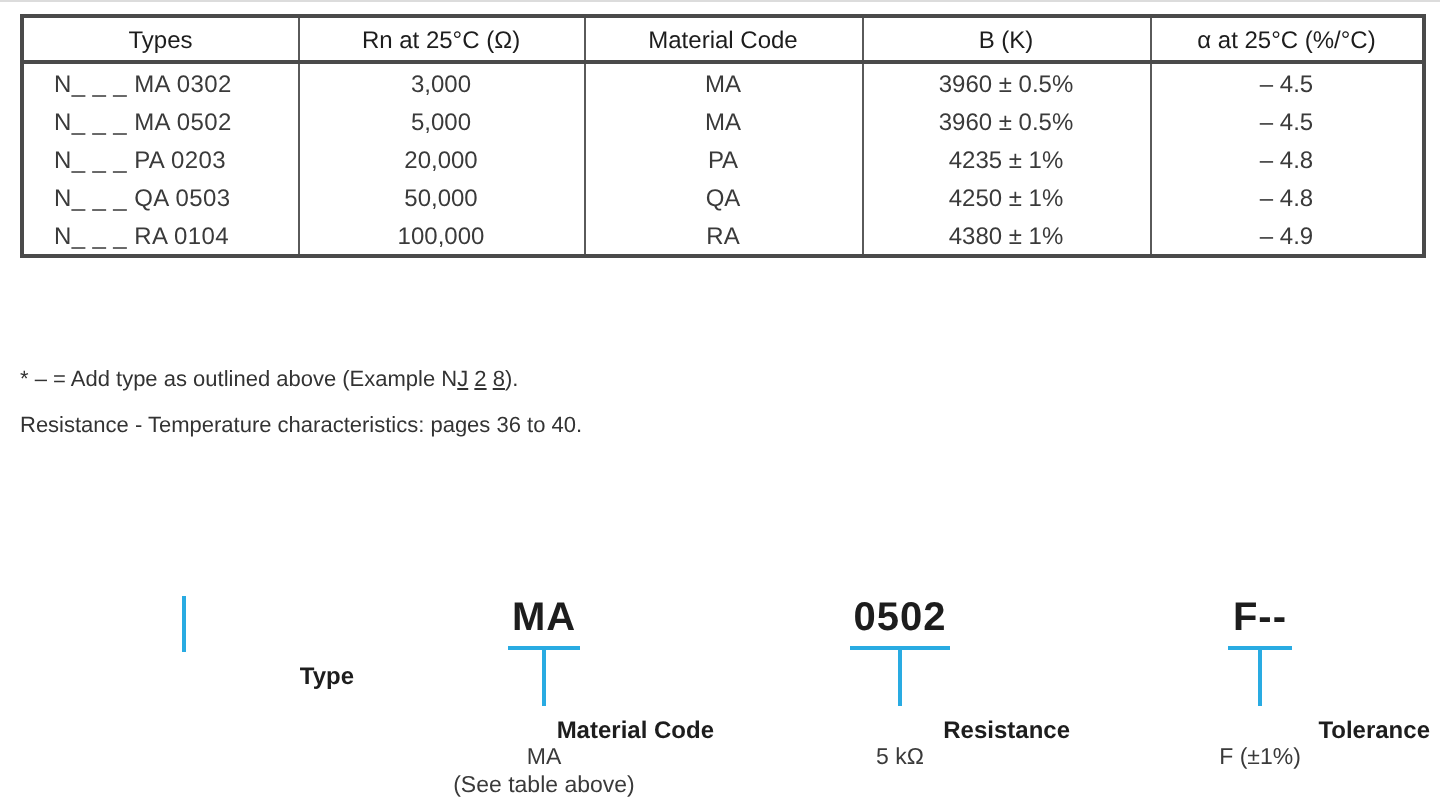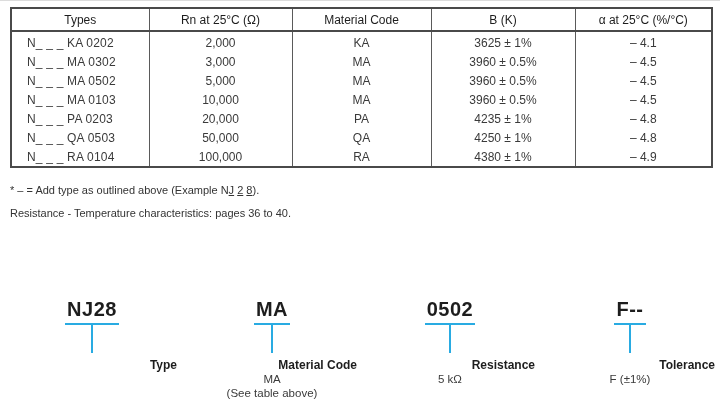--- a/index.html
+++ b/index.html
@@ -66,44 +66,30 @@
   <thead>
     <tr>
       <th>Types</th>
       <th>Rn at 25°C (Ω)</th>
       <th>Material Code</th>
       <th>B (K)</th>
       <th>α at 25°C (%/°C)</th>
     </tr>
   </thead>
   <tbody>
-    <tr class="first-row">
-      <td class="types">N_ _ _ KA 0202</td>
-      <td>2,000</td>
-      <td>KA</td>
-      <td>3625 ± 1%</td>
-      <td>– 4.1</td>
-    </tr>
     <tr>
       <td class="types">N_ _ _ MA 0302</td>
       <td>3,000</td>
       <td>MA</td>
       <td>3960 ± 0.5%</td>
       <td>– 4.5</td>
     </tr>
     <tr>
       <td class="types">N_ _ _ MA 0502</td>
       <td>5,000</td>
-      <td>MA</td>
-      <td>3960 ± 0.5%</td>
-      <td>– 4.5</td>
-    </tr>
-    <tr>
-      <td class="types">N_ _ _ MA 0103</td>
-      <td>10,000</td>
       <td>MA</td>
       <td>3960 ± 0.5%</td>
       <td>– 4.5</td>
     </tr>
     <tr>
       <td class="types">N_ _ _ PA 0203</td>
       <td>20,000</td>
       <td>PA</td>
       <td>4235 ± 1%</td>
       <td>– 4.8</td>
@@ -123,21 +109,20 @@
       <td>– 4.9</td>
     </tr>
   </tbody>
 </table>
 
 <div class="fnote n1"><span>* – = Add type as outlined above (Example N</span><span class="u">J</span><span>&nbsp;</span><span class="u">2</span><span>&nbsp;</span><span class="u">8</span><span>).</span></div>
 
 <div class="fnote n2">Resistance - Temperature characteristics: pages 36 to 40.</div>
 
 <div class="diag-item di-1">
-  <span class="code">NJ28</span>
   <div class="stem"></div>
   <div class="lbl">Type</div>
   <div class="sub"></div>
   <div class="sub"></div>
 </div>
 
 <div class="diag-item di-2">
   <span class="code">MA</span>
   <div class="stem"></div>
   <div class="lbl">Material Code</div>

